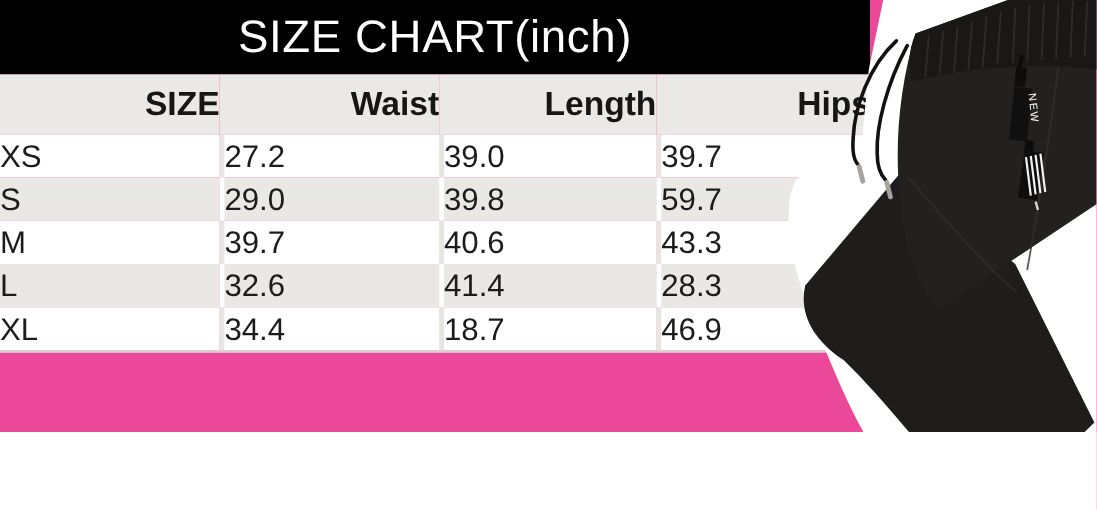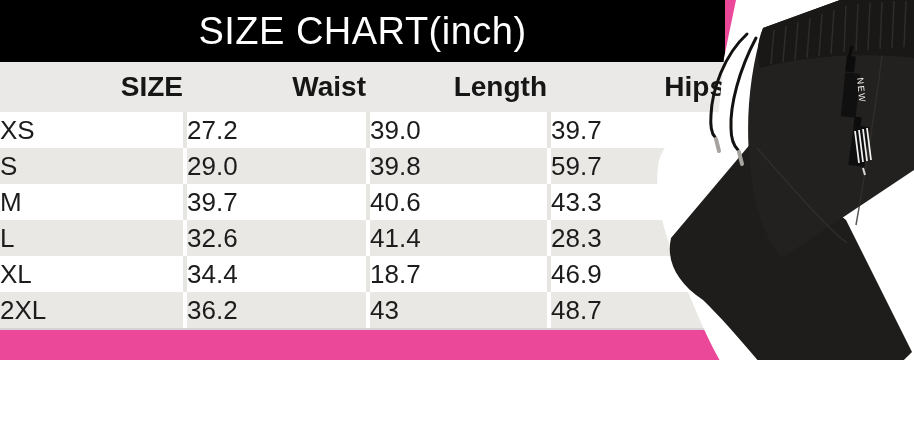--- a/index.html
+++ b/index.html
@@ -82,26 +82,20 @@
         <td>32.6</td>
         <td>41.4</td>
         <td>28.3</td>
       </tr>
       <tr>
         <td>XL</td>
         <td>34.4</td>
         <td>18.7</td>
         <td>46.9</td>
       </tr>
-      <tr>
-        <td>2XL</td>
-        <td>36.2</td>
-        <td>43</td>
-        <td>48.7</td>
-      </tr>
     </tbody>
   </table>
 
   <svg class="photo" viewBox="0 0 300 437" xmlns="http://www.w3.org/2000/svg">
 
     <path fill="#ffffff" d="M122,0 L110,58 L104,120 C70,128 48,140 44,166 C40,205 52,240 74,292
          C96,345 112,380 160,437 L300,437 L300,0 Z"></path>
 
     <path fill="#1f1d1b" d="M138,142 L57,238 C52,260 62,282 89,300 C120,330 170,390 203,437
          L226,437 L231,418 L298,352 L232,220 Z"></path>

